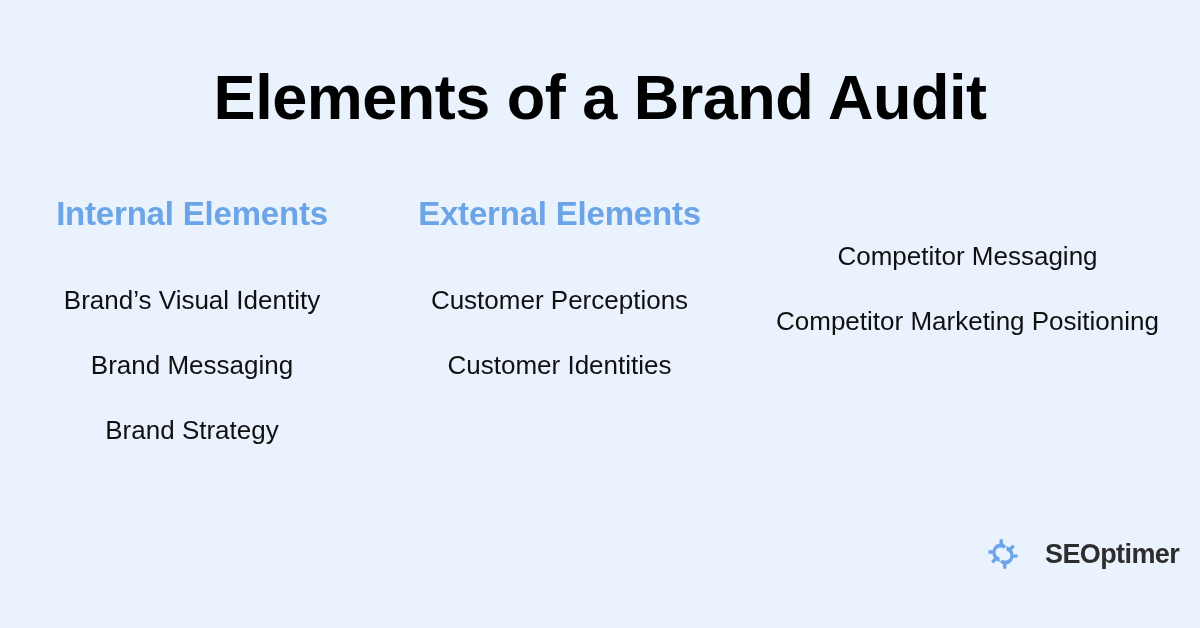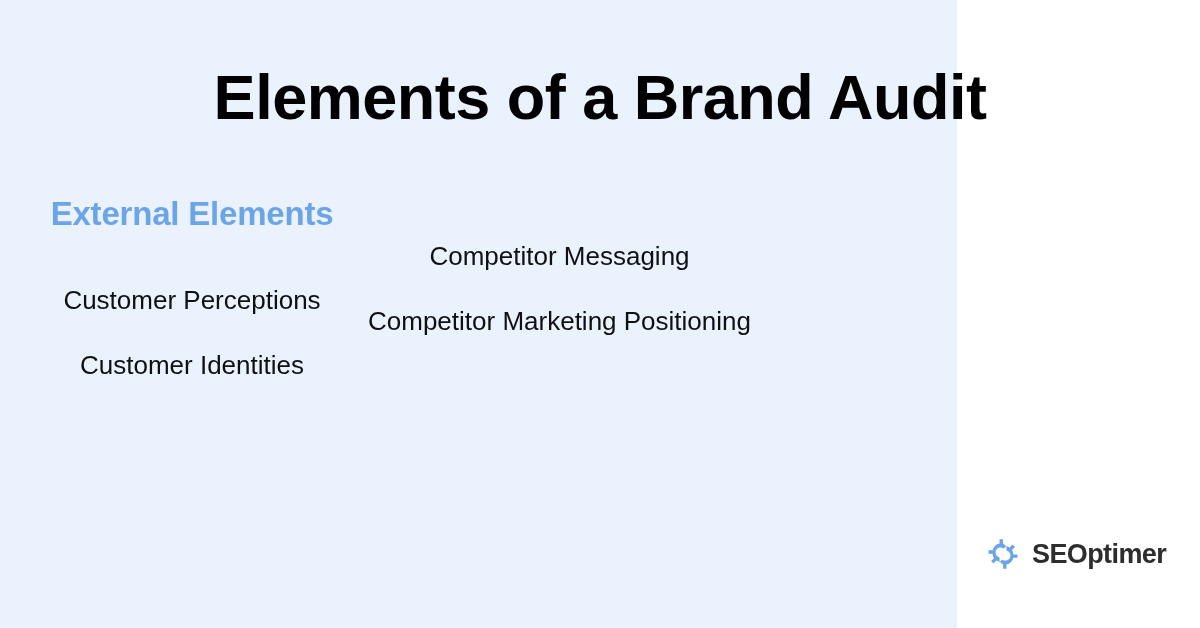--- a/index.html
+++ b/index.html
@@ -7,21 +7,21 @@
     padding: 0;
   }
   body {
     width: 1200px;
     height: 628px;
     overflow: hidden;
     font-family: "Liberation Sans", sans-serif;
   }
   #infographic {
     position: relative;
-    width: 957px;
+    width: 1200px;
     height: 628px;
     background: #e9f2fd;
     box-sizing: border-box;
   }
 
   
   .title {
     position: absolute;
     top: 58px;
     left: 0;
@@ -75,21 +75,21 @@
     text-align: center;
   }
 
   
   .logo {
     position: absolute;
     left: 983px;
     top: 534px;
     display: flex;
     align-items: center;
-    gap: 9px;
+    gap: 22px;
   }
   .logo-mark {
     width: 40px;
     height: 40px;
     display: block;
   }
   .logo-text {
     font-size: 27px;
     font-weight: 700;
     color: #2d2d2d;
@@ -100,20 +100,28 @@
 </style>
 </head>
 <body>
 
 <div id="infographic">
 
   <div class="title">Elements of a Brand Audit</div>
 
   <div class="columns">
 
+    <div class="column">
+      <div class="col-header">Internal Elements</div>
+      <div class="col-items">
+        <div class="col-item">Brand’s Visual Identity</div>
+        <div class="col-item">Brand Messaging</div>
+        <div class="col-item">Brand Strategy</div>
+      </div>
+    </div>
 
     <div class="column">
       <div class="col-header">External Elements</div>
       <div class="col-items">
         <div class="col-item">Customer Perceptions</div>
         <div class="col-item">Customer Identities</div>
       </div>
     </div>
 
     <div class="column">

